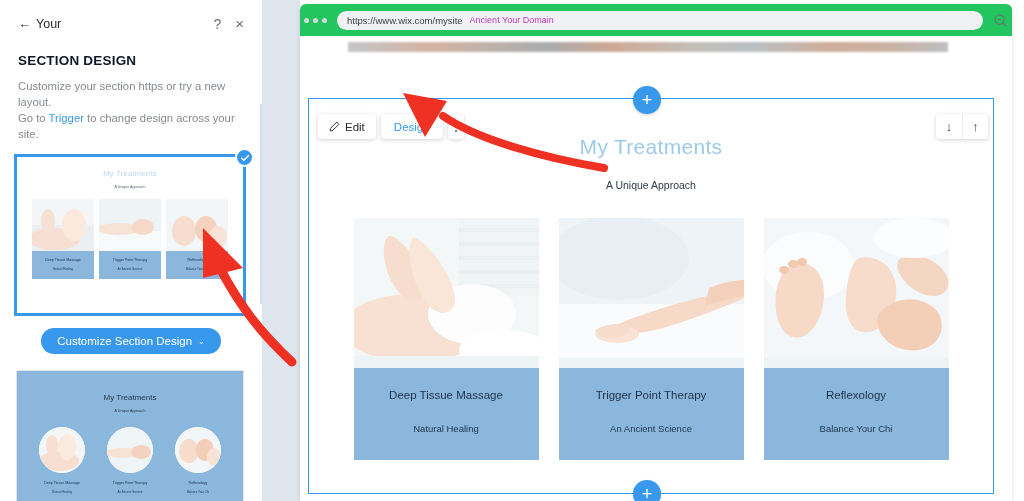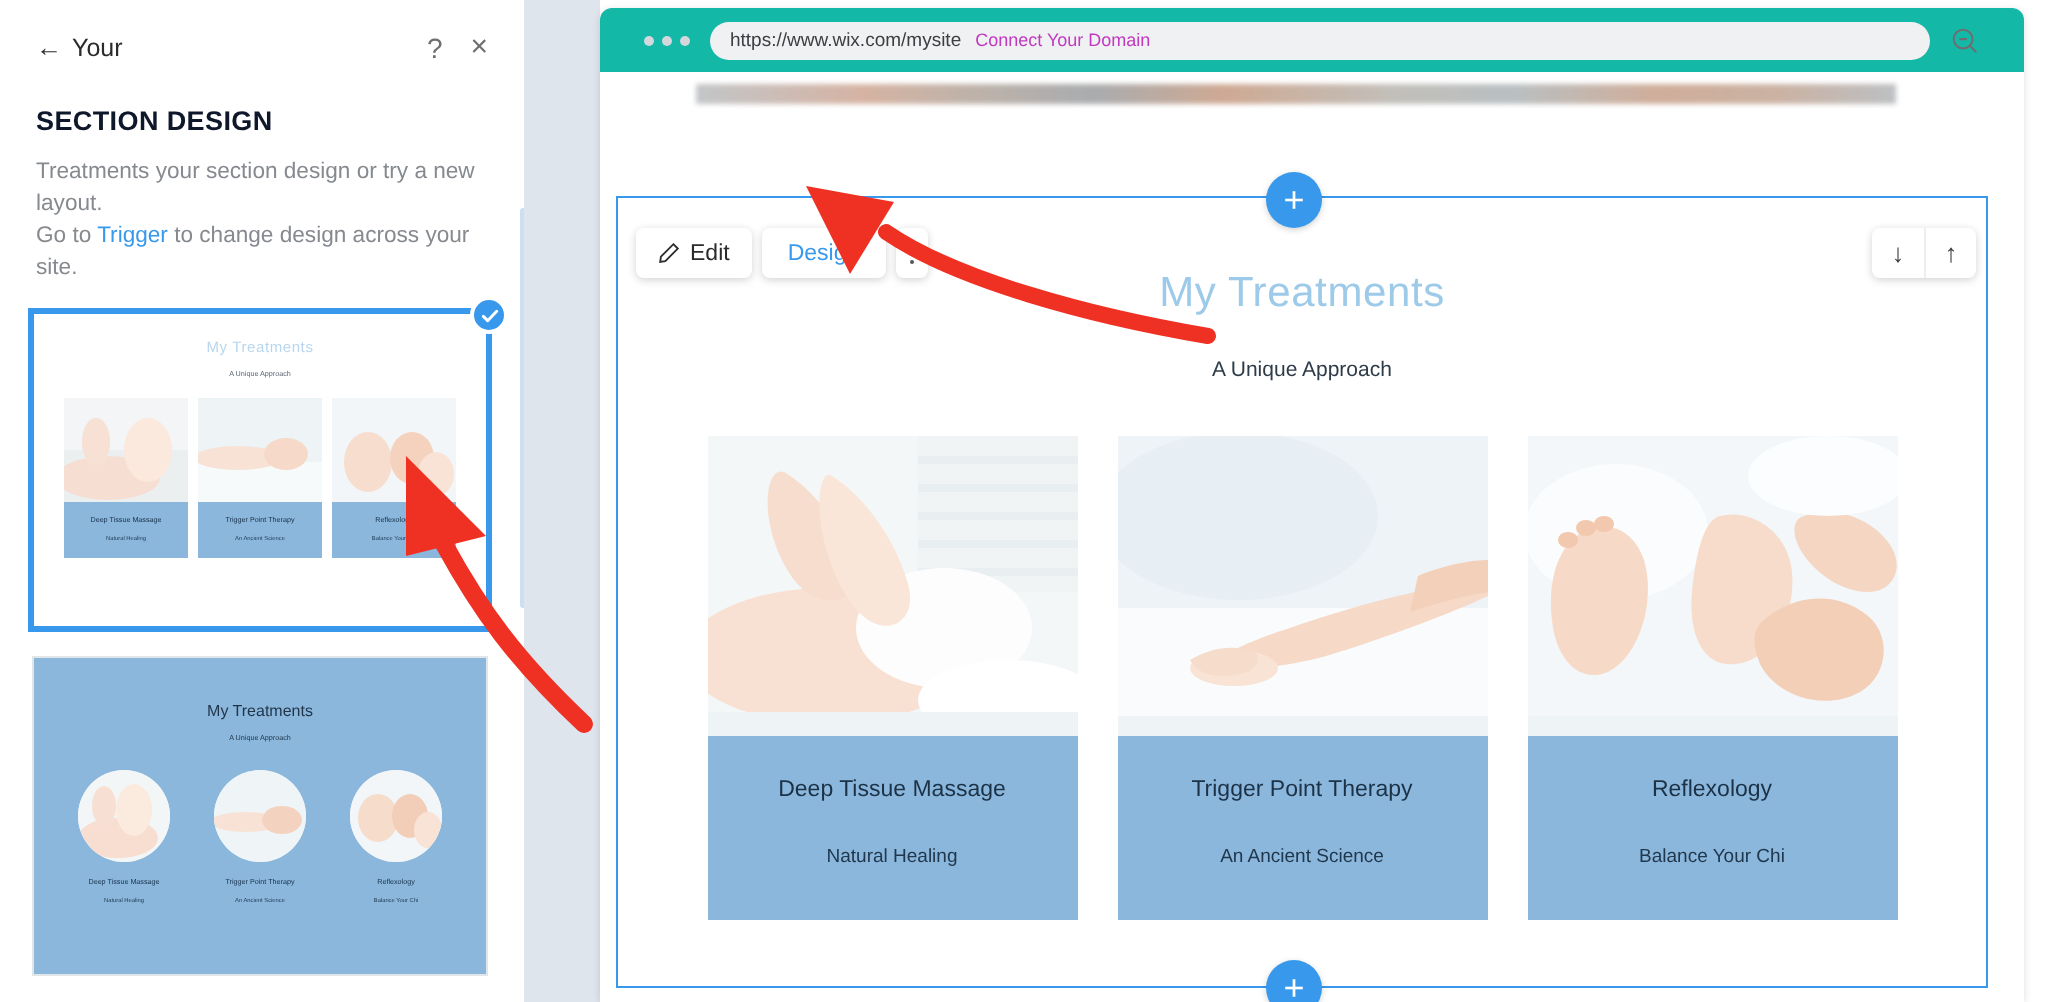--- a/index.html
+++ b/index.html
@@ -99,22 +99,22 @@
   }
 
   
   .browser {
     position: absolute; left: 300px; top: 4px; width: 712px; height: 497px;
     background: #ffffff; border-radius: 6px 6px 0 0;
     box-shadow: 0 1px 4px rgba(0,0,0,.13);
     overflow: hidden;
   }
   .browser-bar {
-    height: 32px; background: #14b8a6; display: flex; align-items: center;
-    padding: 0 22px; gap: 10px;
+    height: 32px; background: #22c55e; display: flex; align-items: center;
+    padding: 0 4px; gap: 10px;
   }
   .dots { display: flex; gap: 4px; }
   .dot { width: 5px; height: 5px; border-radius: 50%; background: #d4d8dd; }
   .urlbar {
     flex: 1; height: 19px; background: #f0f1f3; border-radius: 10px;
     display: flex; align-items: center; padding: 0 10px; gap: 7px;
   }
   .url-text { font-size: 9.5px; color: #3c3f42; }
   .url-link { font-size: 9px; color: #c238c0; cursor: pointer; }
   .zoom-icon { width: 15px; height: 15px; color: #6d6f72; cursor: pointer; }
@@ -200,21 +200,21 @@
           <span>Your</span>
         </div>
         <div class="panel-icons">
           <span class="p-icon">?</span>
           <span class="p-icon close">×</span>
         </div>
       </div>
 
       <div class="panel-title">SECTION DESIGN</div>
       <div class="panel-sub">
-        <div>Treatments your section design or try a new layout.</div>
+        <div>Customize your section https or try a new layout.</div>
         <div><span>Go to </span><a>Trigger</a><span> to change design across your site.</span></div>
       </div>
     </div>
 
     <div class="thumbs">
 
       <div class="thumb-wrap">
         <div class="check-badge">
           <svg viewBox="0 0 12 12">
               <path d="M2 6.2 L4.6 8.8 L10 3.2" fill="none" stroke="#fff" stroke-width="1.8" stroke-linecap="round" stroke-linejoin="round"></path>
@@ -264,20 +264,26 @@
               </div>
               <div class="t-cap">
                 <div class="c1">Reflexology</div>
                 <div class="c2">Balance Your Chi</div>
               </div>
             </div>
           </div>
         </div>
       </div>
 
+      <div class="customize-row">
+        <div class="customize-btn">
+          <span>Customize Section Design</span>
+          <span class="chev">⌄</span>
+        </div>
+      </div>
 
       <div class="thumb-wrap">
         <div class="thumb2">
           <div class="t2-title">My Treatments</div>
           <div class="t2-sub">A Unique Approach</div>
           <div class="t2-cards">
             <div class="t2-card">
               <div class="t2-circle">
                 <svg viewBox="0 0 46 46" width="46" height="46">
                   <rect width="46" height="46" fill="#f3f6f7"></rect>
@@ -326,21 +332,21 @@
   <div class="browser">
 
     <div class="browser-bar">
       <div class="dots">
         <span class="dot"></span>
         <span class="dot"></span>
         <span class="dot"></span>
       </div>
       <div class="urlbar">
         <span class="url-text">https://www.wix.com/mysite</span>
-        <span class="url-link">Connect Your Domain</span>
+        <span class="url-link">Ancient Your Domain</span>
       </div>
       <span class="zoom-icon">
         <svg viewBox="0 0 16 16" width="15" height="15">
             <circle cx="7" cy="7" r="5" fill="none" stroke="#6d6f72" stroke-width="1.1"></circle>
             <line x1="5" y1="7" x2="9" y2="7" stroke="#6d6f72" stroke-width="1.1"></line>
             <line x1="10.8" y1="10.8" x2="14" y2="14" stroke="#6d6f72" stroke-width="1.1"></line>
           </svg>
       </span>
     </div>
 

